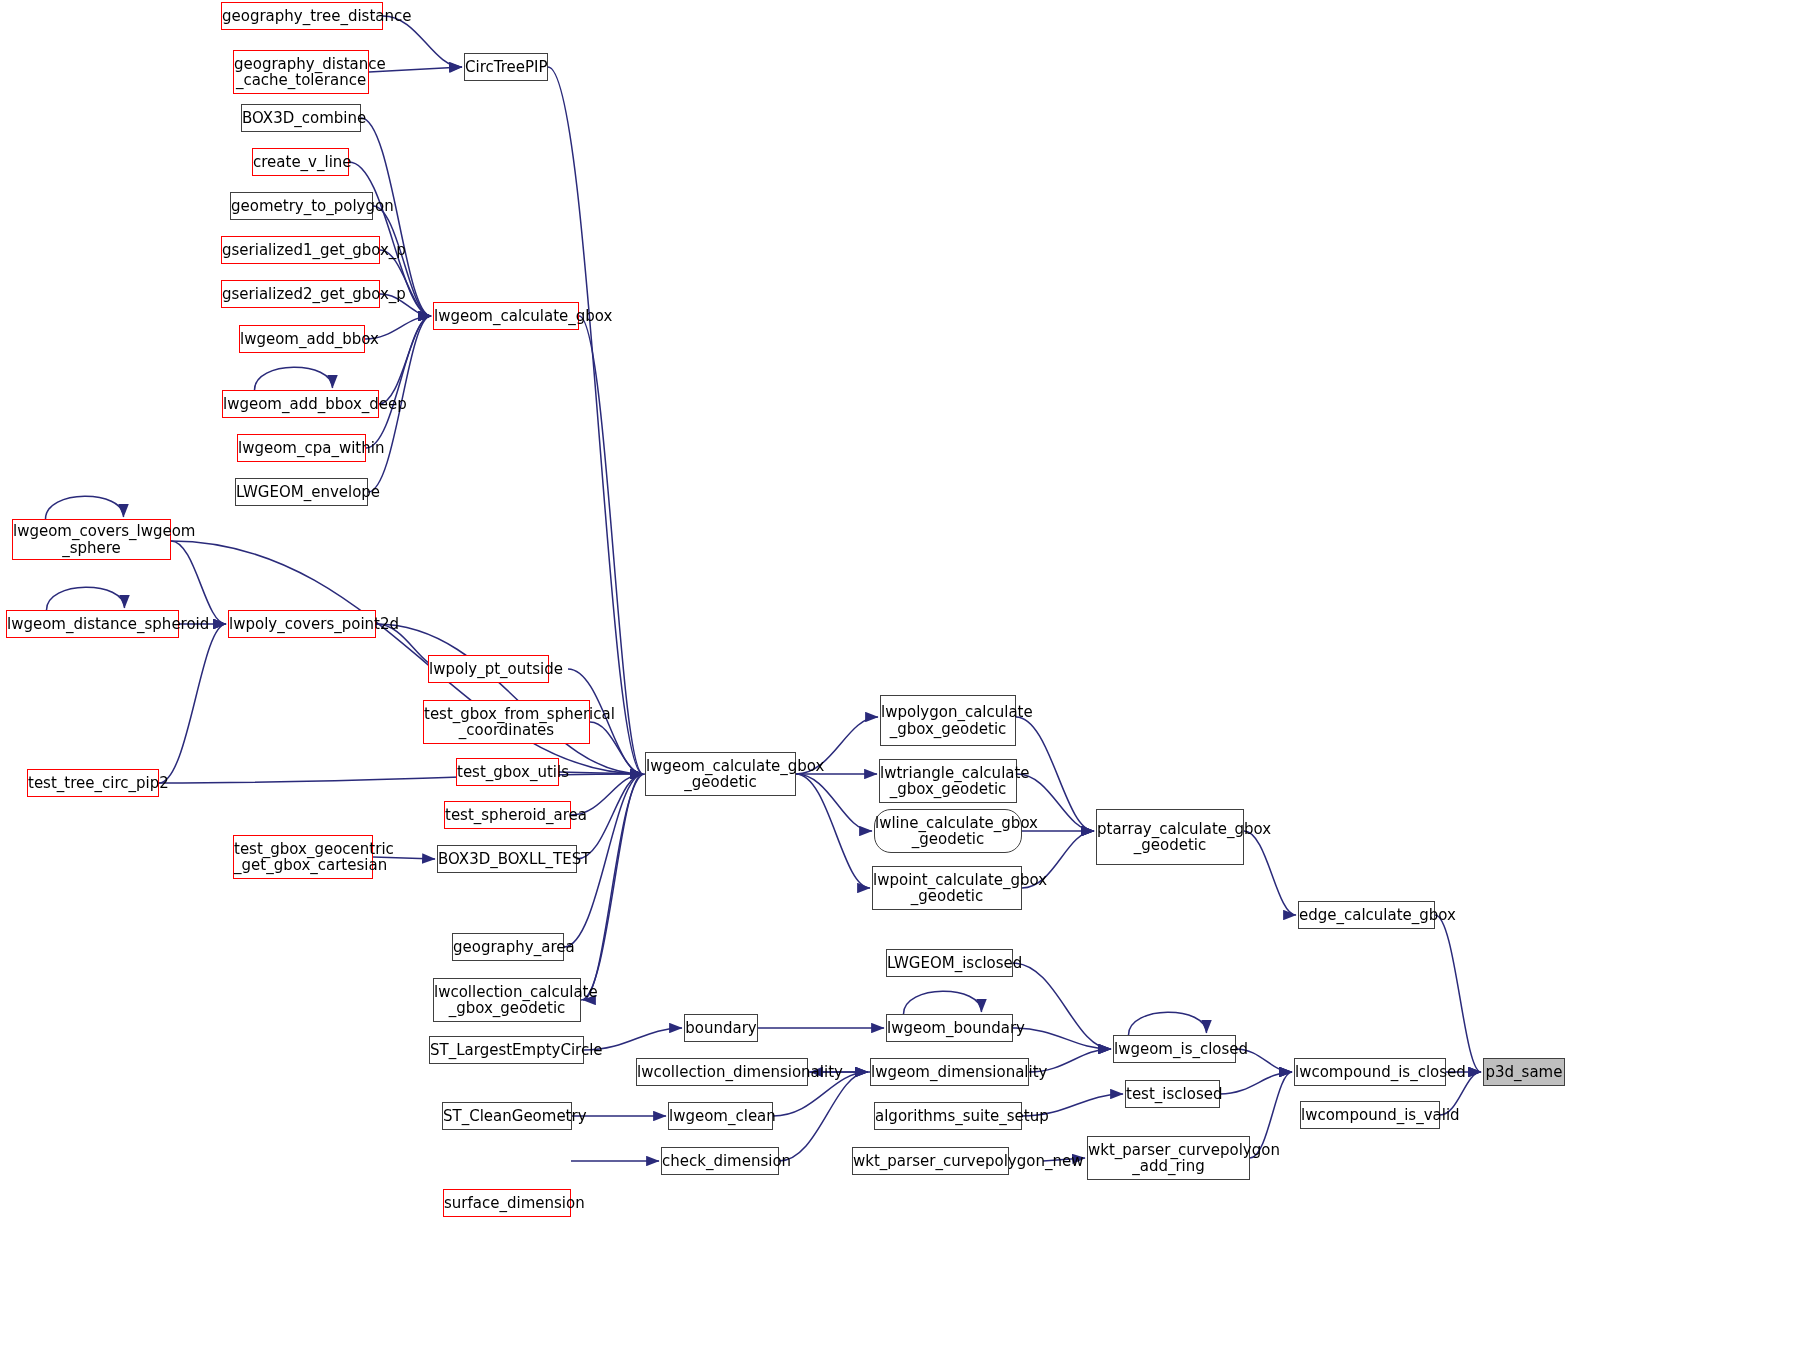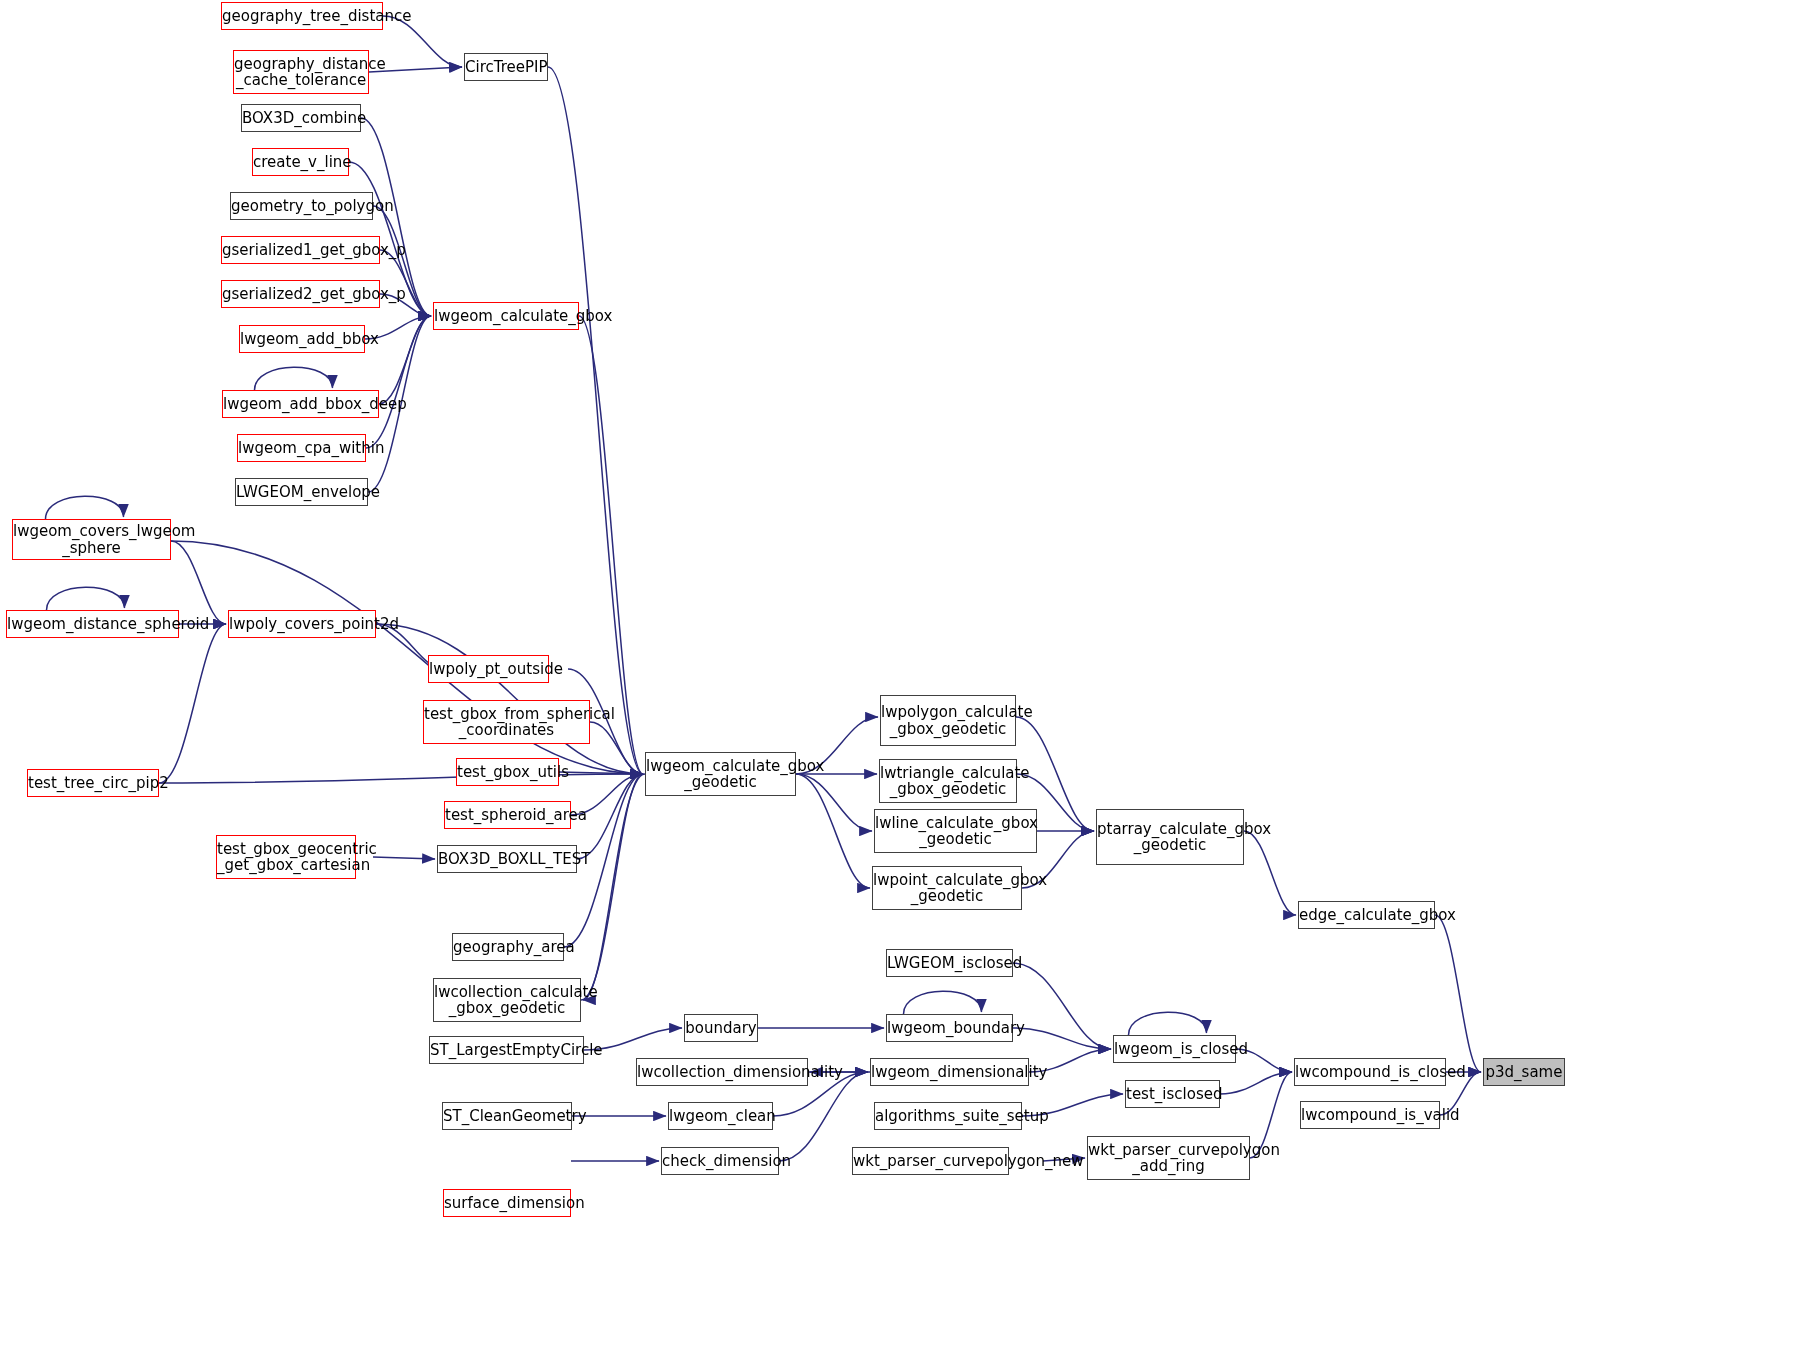--- a/index.html
+++ b/index.html
@@ -121,28 +121,28 @@
       <div class="node red" style="left: 6px; top: 610px; width: 173px; height: 28px;"><span>lwgeom_distance_spheroid</span></div>
       <div class="node red" style="left: 228px; top: 610px; width: 148px; height: 28px;"><span>lwpoly_covers_point2d</span></div>
       <div class="node red" style="left: 428px; top: 655px; width: 121px; height: 28px;"><span>lwpoly_pt_outside</span></div>
       <div class="node red" style="left: 423px; top: 700px; width: 167px; height: 44px;"><span>test_gbox_from_spherical
 _coordinates</span></div>
       <div class="node red" style="left: 456px; top: 758px; width: 103px; height: 28px;"><span>test_gbox_utils</span></div>
       <div class="node" style="left: 645px; top: 752px; width: 151px; height: 44px;"><span>lwgeom_calculate_gbox
 _geodetic</span></div>
       <div class="node red" style="left: 444px; top: 801px; width: 127px; height: 28px;"><span>test_spheroid_area</span></div>
       <div class="node red" style="left: 27px; top: 769px; width: 132px; height: 28px;"><span>test_tree_circ_pip2</span></div>
-      <div class="node red" style="left: 216px; top: 835px; width: 140px; height: 44px;"><span>test_gbox_geocentric
+      <div class="node red" style="left: 233px; top: 835px; width: 140px; height: 44px;"><span>test_gbox_geocentric
 _get_gbox_cartesian</span></div>
       <div class="node" style="left: 437px; top: 845px; width: 140px; height: 28px;"><span>BOX3D_BOXLL_TEST</span></div>
       <div class="node" style="left: 880px; top: 695px; width: 136px; height: 51px;"><span>lwpolygon_calculate
 _gbox_geodetic</span></div>
       <div class="node" style="left: 879px; top: 752px; width: 138px; height: 44px; margin-top: 7px;"><span>lwtriangle_calculate
 _gbox_geodetic</span></div>
-      <div class="node" style="left: 874px; top: 809px; width: 163px; height: 44px;"><span>lwline_calculate_gbox
+      <div class="node" style="left: 874px; top: 809px; width: 148px; height: 44px; border-radius: 17px;"><span>lwline_calculate_gbox
 _geodetic</span></div>
       <div class="node" style="left: 1096px; top: 809px; width: 148px; height: 56px;"><span>ptarray_calculate_gbox
 _geodetic</span></div>
       <div class="node" style="left: 872px; top: 866px; width: 150px; height: 44px;"><span>lwpoint_calculate_gbox
 _geodetic</span></div>
       <div class="node" style="left: 1298px; top: 901px; width: 137px; height: 28px;"><span>edge_calculate_gbox</span></div>
       <div class="node" style="left: 452px; top: 933px; width: 112px; height: 28px;"><span>geography_area</span></div>
       <div class="node" style="left: 886px; top: 949px; width: 127px; height: 28px;"><span>LWGEOM_isclosed</span></div>
       <div class="node" style="left: 433px; top: 978px; width: 148px; height: 44px;"><span>lwcollection_calculate
 _gbox_geodetic</span></div>

